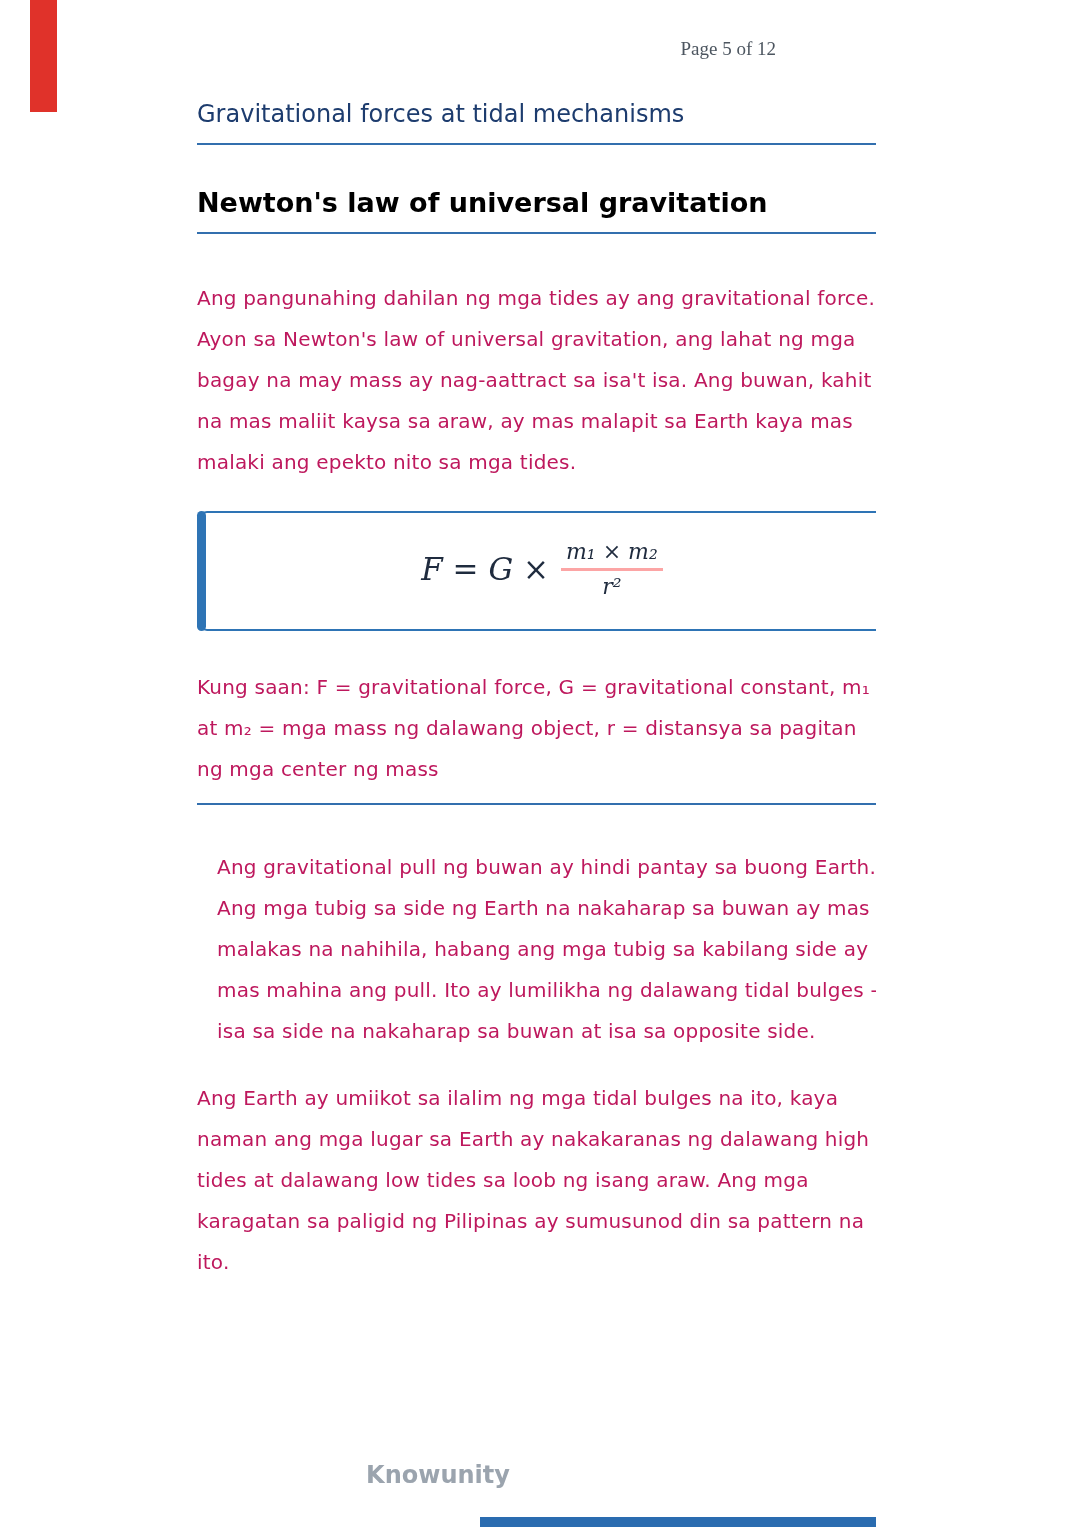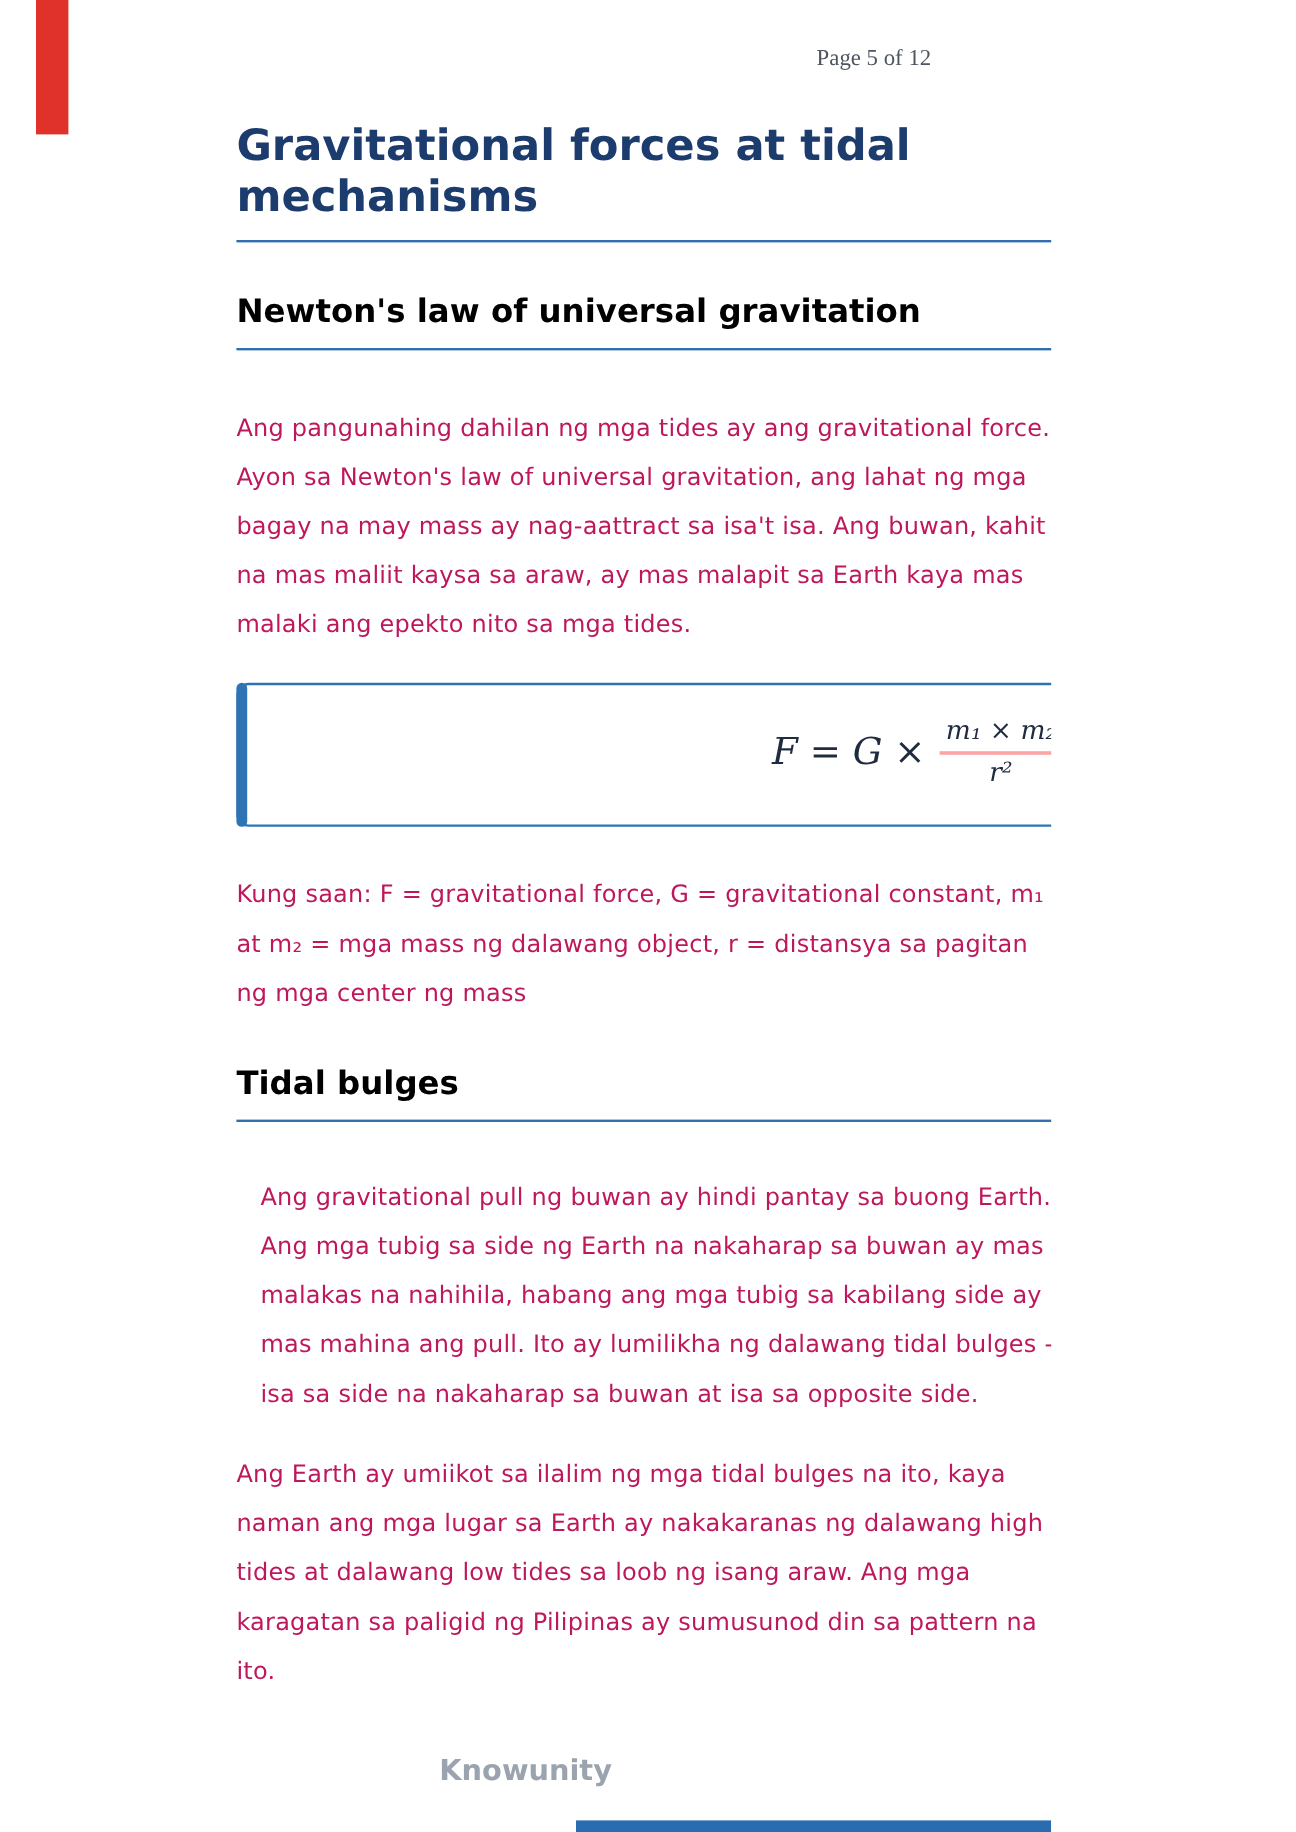--- a/index.html
+++ b/index.html
@@ -30,22 +30,22 @@
     font-family: "Liberation Serif", "DejaVu Serif", serif;
     font-size: 19px;
     color: #4d5660;
   }
   .content {
     margin: 0 193px 0 197px;
     padding-top: 100px;
     width: 690px;
   }
   .h-main {
-    font-size: 36px;
-    font-weight: bold;
+    font-size: 24px;
+    font-weight: normal;
     color: #1d3c6e;
     line-height: 1.2;
   }
   .h-sub {
     font-size: 27px;
     font-weight: bold;
     color: #000000;
     line-height: 1.2;
   }
   .rule {
@@ -66,21 +66,21 @@
   .para-b2      { margin-top: 26px; }
   .h-newton     { margin-top: 42px; }
   .h-tidal      { margin-top: 40px; }
   .formula-box {
     position: relative;
     margin-top: 28px;
     border: 2px solid #2e74b5;
     border-radius: 10px;
     background: #ffffff;
     display: flex;
-    justify-content: flex-end;
+    justify-content: center;
     align-items: center;
     padding: 26px 0 30px 0;
   }
   .formula-box-accent {
     position: absolute;
     left: -2px;
     top: -2px;
     bottom: -2px;
     width: 9px;
     background: #2e74b5;
@@ -155,21 +155,20 @@
         <span class="formula-lhs">F = G ×</span>
         <span class="frac">
           <span class="num">m₁ × m₂</span>
           <span class="den">r²</span>
         </span>
       </div>
     </div>
 
     <div class="para para-legend">Kung saan: F = gravitational force, G = gravitational constant, m₁ at m₂ = mga mass ng dalawang object, r = distansya sa pagitan ng mga center ng mass</div>
 
-    <div class="h-sub h-tidal">Tidal bulges</div>
     <div class="rule rule-2"></div>
 
     <div class="para para-b1">Ang gravitational pull ng buwan ay hindi pantay sa buong Earth. Ang mga tubig sa side ng Earth na nakaharap sa buwan ay mas malakas na nahihila, habang ang mga tubig sa kabilang side ay mas mahina ang pull. Ito ay lumilikha ng dalawang tidal bulges - isa sa side na nakaharap sa buwan at isa sa opposite side.</div>
 
     <div class="para para-b2">Ang Earth ay umiikot sa ilalim ng mga tidal bulges na ito, kaya naman ang mga lugar sa Earth ay nakakaranas ng dalawang high tides at dalawang low tides sa loob ng isang araw. Ang mga karagatan sa paligid ng Pilipinas ay sumusunod din sa pattern na ito.</div>
 
   </div>
 
   <div class="footer-brand">Knowunity</div>
 

